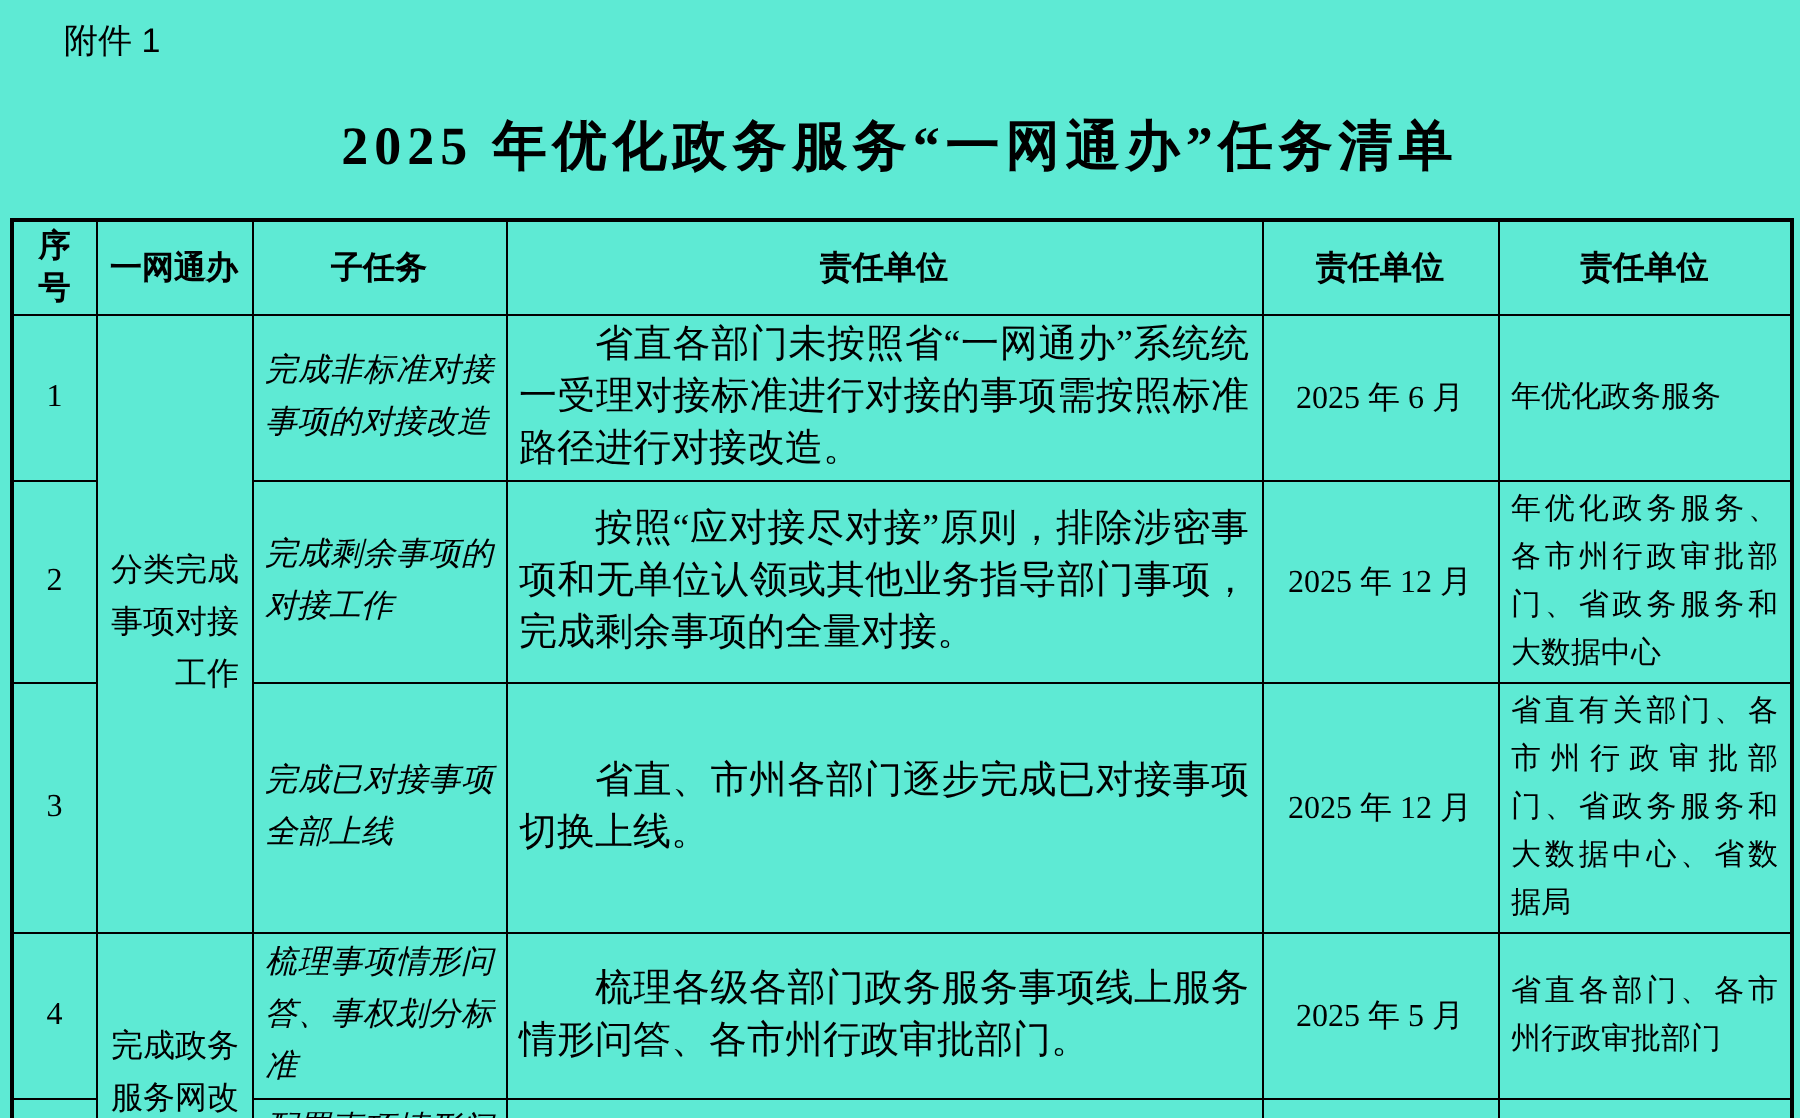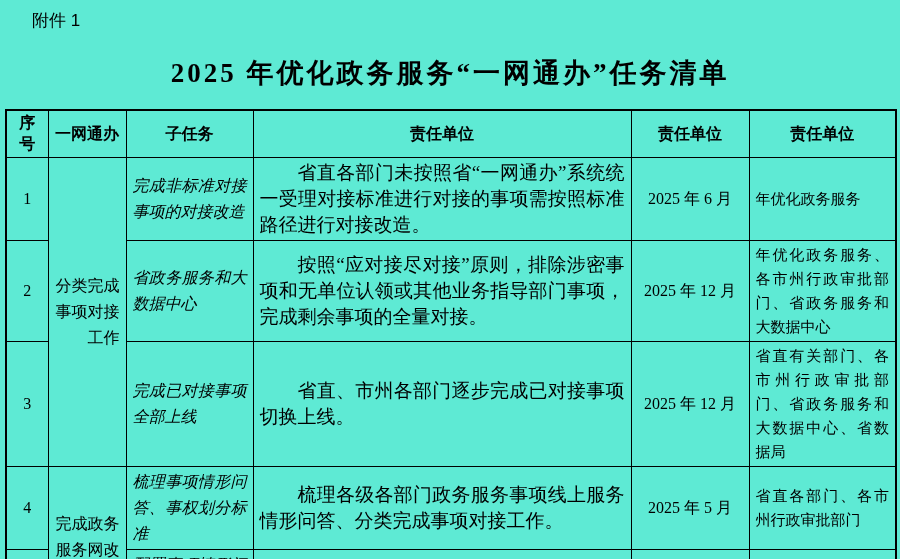--- a/index.html
+++ b/index.html
@@ -128,39 +128,39 @@
       <td class="cell-no">1</td>
       <td class="cell-group" rowspan="3">分类完成事项对接工作</td>
       <td class="cell-subtask">完成非标准对接事项的对接改造</td>
       <td class="cell-content">省直各部门未按照省“一网通办”系统统一受理对接标准进行对接的事项需按照标准路径进行对接改造。</td>
       <td class="cell-deadline">2025 年 6 月</td>
       <td class="cell-unit">年优化政务服务</td>
     </tr>
 
     <tr class="row-2">
       <td class="cell-no">2</td>
-      <td class="cell-subtask">省政务服务和大数据中心</td>
+      <td class="cell-subtask">完成剩余事项的对接工作</td>
       <td class="cell-content">按照“应对接尽对接”原则，排除涉密事项和无单位认领或其他业务指导部门事项，完成剩余事项的全量对接。</td>
       <td class="cell-deadline">2025 年 12 月</td>
       <td class="cell-unit">年优化政务服务、各市州行政审批部门、省政务服务和大数据中心</td>
     </tr>
 
     <tr class="row-3">
       <td class="cell-no">3</td>
       <td class="cell-subtask">完成已对接事项全部上线</td>
       <td class="cell-content">省直、市州各部门逐步完成已对接事项切换上线。</td>
       <td class="cell-deadline">2025 年 12 月</td>
       <td class="cell-unit">省直有关部门、各市州行政审批部门、省政务服务和大数据中心、省数据局</td>
     </tr>
 
     <tr class="row-4">
       <td class="cell-no">4</td>
       <td class="cell-group" rowspan="2">完成政务服务网改版升级</td>
       <td class="cell-subtask">梳理事项情形问答、事权划分标准</td>
-      <td class="cell-content">梳理各级各部门政务服务事项线上服务情形问答、分类完成事项对接工作。</td>
+      <td class="cell-content">梳理各级各部门政务服务事项线上服务情形问答、各市州行政审批部门。</td>
       <td class="cell-deadline">2025 年 5 月</td>
       <td class="cell-unit">省直各部门、各市州行政审批部门</td>
     </tr>
 
     <tr class="row-5">
       <td class="cell-no">5</td>
       <td class="cell-subtask">配置事项情形问答、事权划分标准</td>
       <td class="cell-content">配置各级各部门政务服务网事项线上服务情形问答、事权划分标准等。</td>
       <td class="cell-deadline">2025 年 6 月</td>
       <td class="cell-unit">省政务服务和大数据中心</td>

